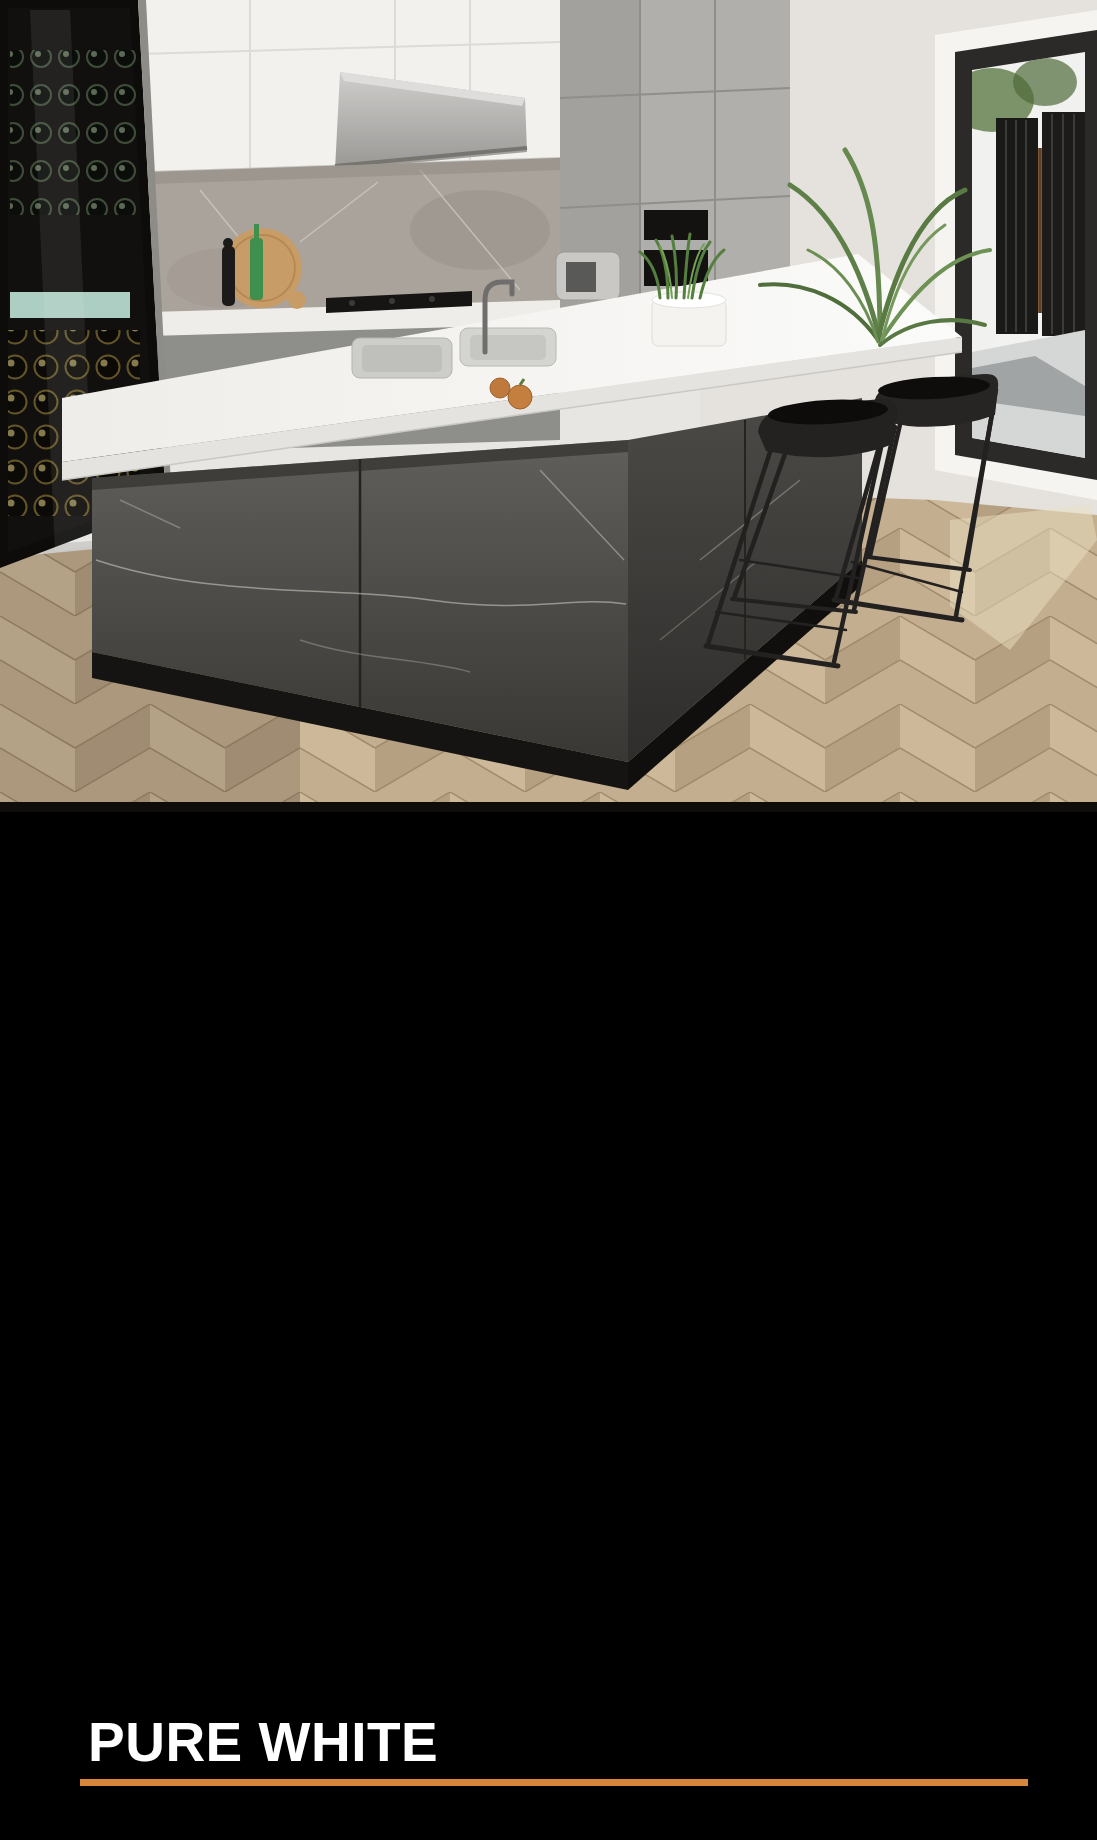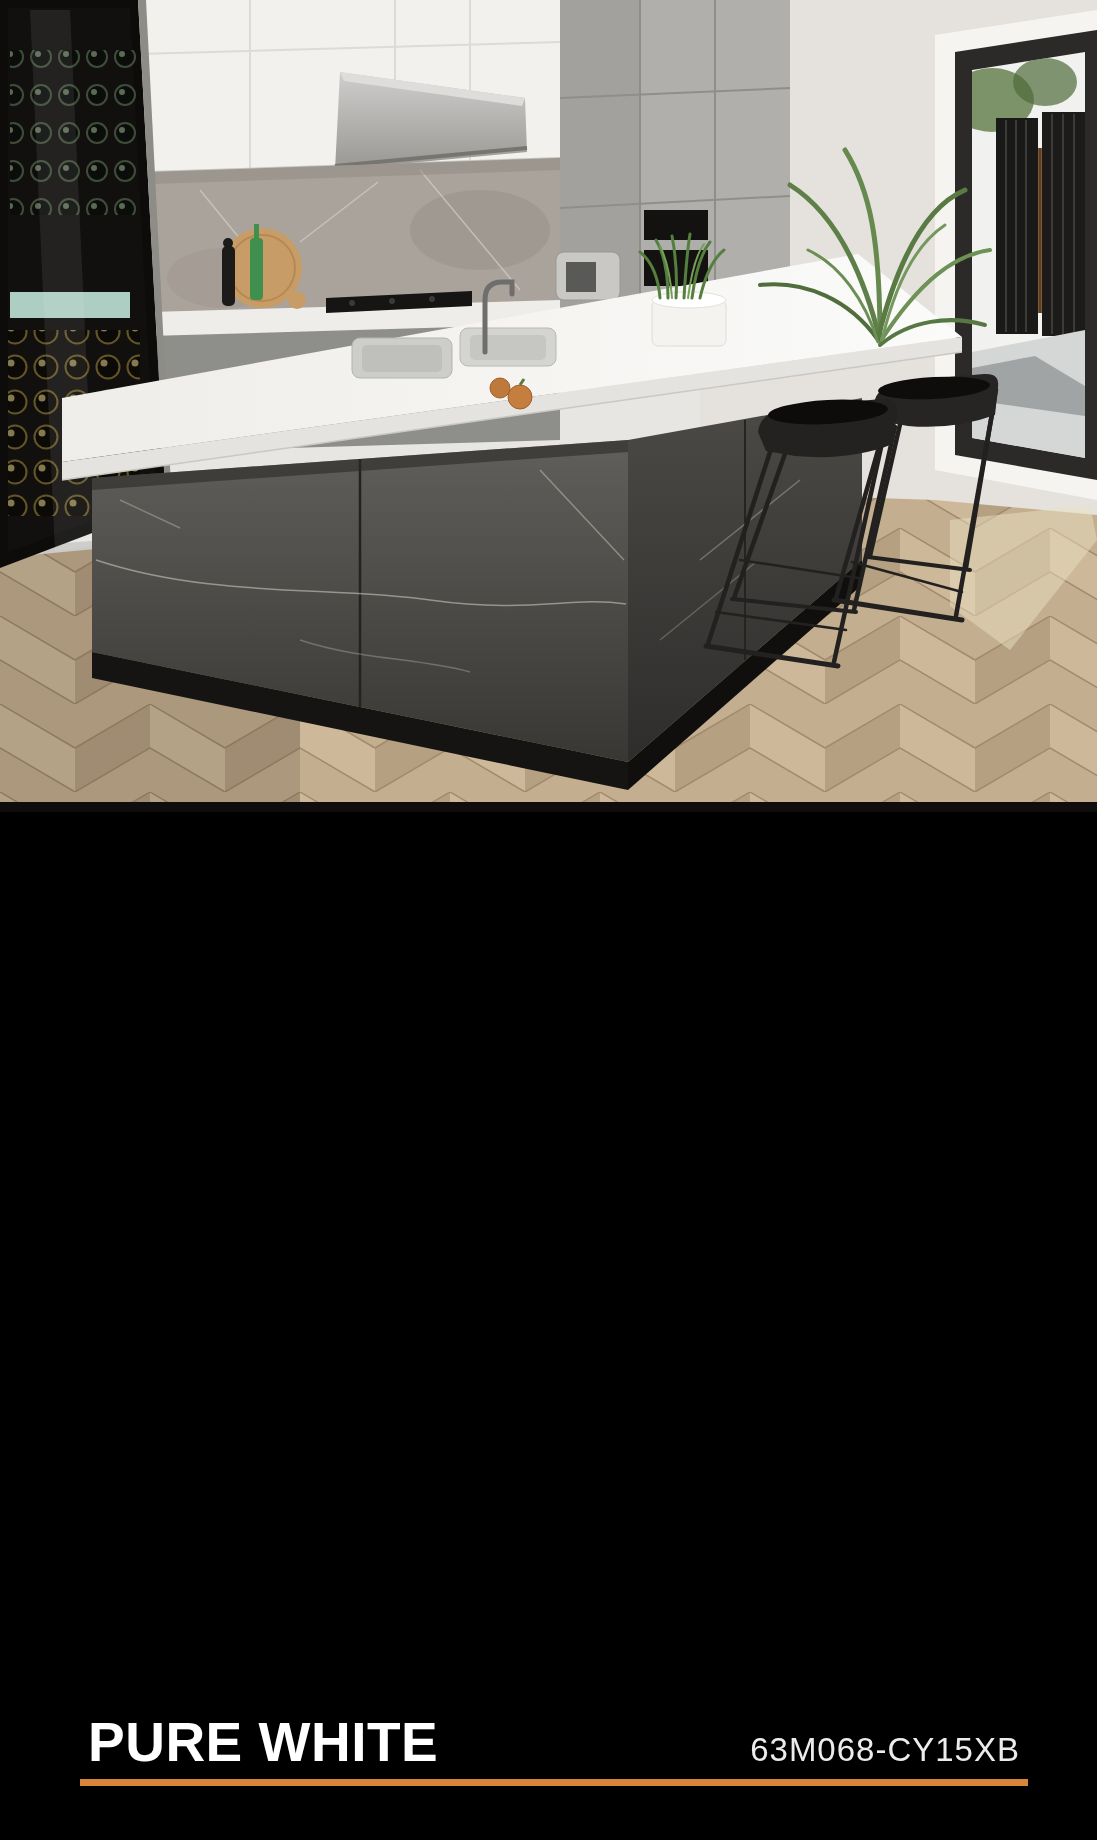--- a/index.html
+++ b/index.html
@@ -268,19 +268,18 @@
         </g>
       </g>
 
       <rect x="0" y="802" width="1097" height="10" fill="#0E0D0C"></rect>
     </svg>
   </div>
 
   <div class="panel">
     <div class="header-row">
       <h1 class="product-name">PURE WHITE</h1>
-      <div class="product-code">63M068-CY15XB</div>
     </div>
     <div class="divider"></div>
 
   </div>
 
 </div>
 
 </body></html>

